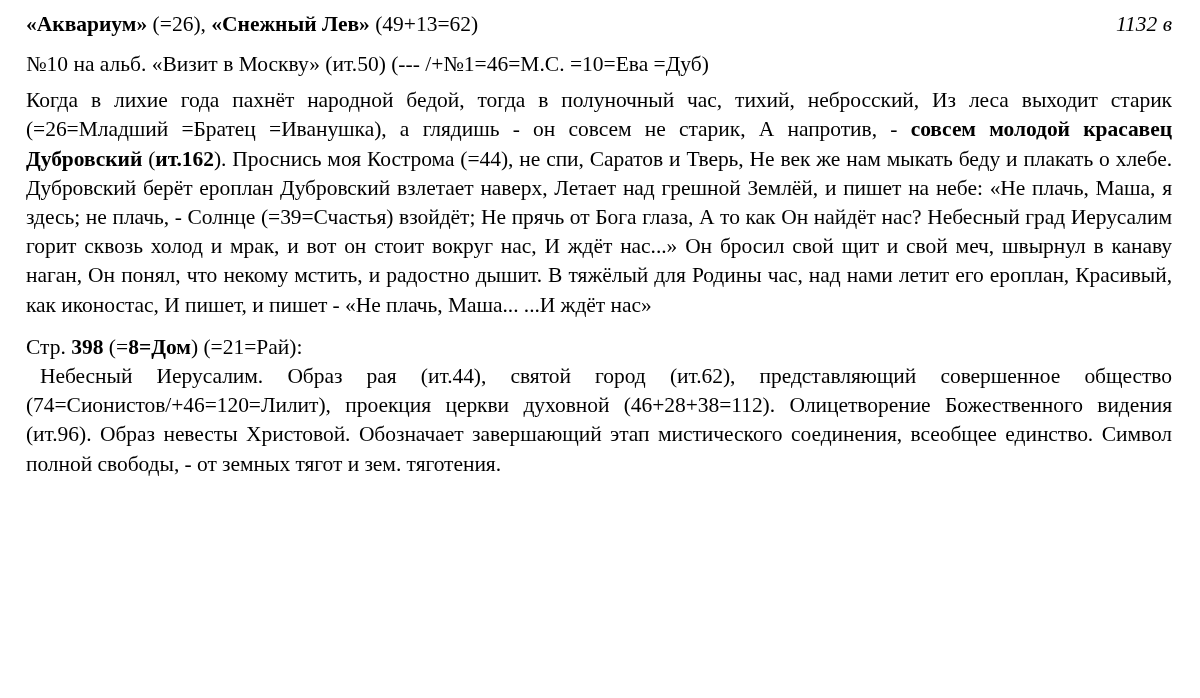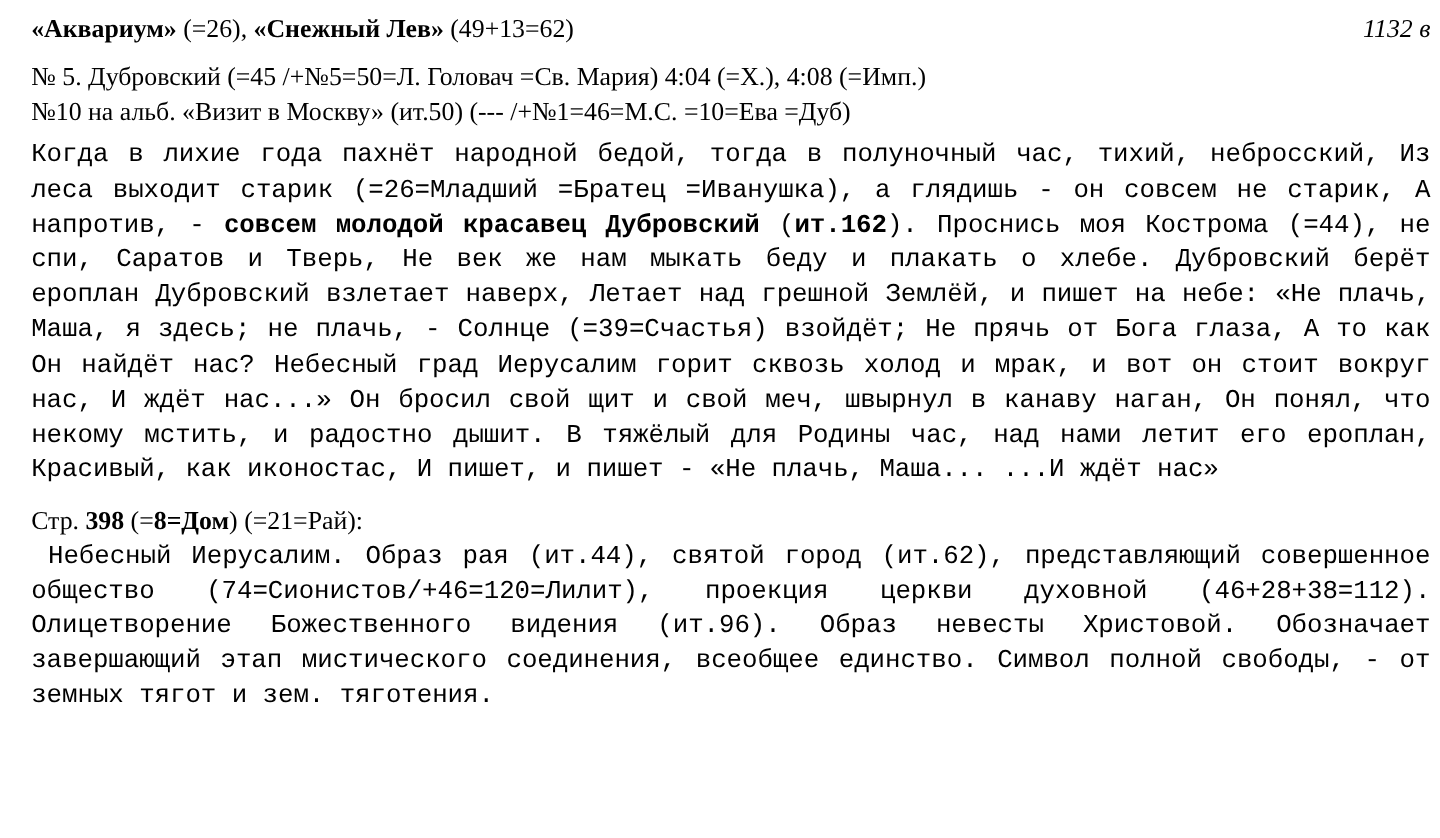--- a/index.html
+++ b/index.html
@@ -12,21 +12,21 @@
     height: 698px;
     font-family: "Liberation Serif", "DejaVu Serif", serif;
     color: #000000;
     overflow: hidden;
   }
   .page {
     position: relative;
     width: 1200px;
     height: 554px;
     box-sizing: border-box;
-    padding: 10px 8px 0 26px;
+    padding: 10px 28px 0 26px;
   }
   .hdr-row {
     display: flex;
     align-items: flex-start;
     justify-content: space-between;
     margin-bottom: 4px;
   }
   .hdr-left {
     font-size: 21.5px;
     line-height: 29px;
@@ -43,35 +43,34 @@
   .gap-md { height: 13px; }
   .para {
     font-size: 21.5px;
     line-height: 29.2px;
     text-align: justify;
     text-justify: inter-word;
     margin: 0;
   }
   .para.nojust { text-align: left; }
   .indent { text-indent: 14px; }
-  .tight { letter-spacing: -0.05px; font-family: Liberation Mono, monospace; }
+  .tight { letter-spacing: -0.05px; }
 </style>
 </head>
 <body>
 
 <div class="page">
 
   <div class="hdr-row">
     <div class="hdr-left"><b>«Аквариум»</b> (=26), <b>«Снежный Лев»</b> (49+13=62)</div>
     <div class="hdr-right">1132 в</div>
   </div>
 
   <div class="gap-sm"></div>
 
-  <div class="para nojust">№ 5. Дубровский (=45 /+№5=50=Л. Головач =Св. Мария)   4:04 (=Х.), 4:08 (=Имп.)</div>
   <div class="para nojust">№10 на альб. «Визит в Москву» (ит.50) (--- /+№1=46=М.С. =10=Ева =Дуб)</div>
 
   <div class="gap-sm"></div>
 
   <div class="para tight">Когда в лихие года пахнёт народной бедой, тогда в полуночный час, тихий, небросский, Из леса выходит старик (=26=Младший =Братец =Иванушка), а глядишь - он совсем не старик, А напротив, - <b>совсем молодой красавец Дубровский</b> (<b>ит.162</b>). Проснись моя Кострома (=44), не спи, Саратов и Тверь, Не век же нам мыкать беду и плакать о хлебе. Дубровский берёт ероплан Дубровский взлетает наверх, Летает над грешной Землёй, и пишет на небе: «Не плачь, Маша, я здесь; не плачь, - Солнце (=39=Счастья) взойдёт; Не прячь от Бога глаза, А то как Он найдёт нас? Небесный град Иерусалим горит сквозь холод и мрак, и вот он стоит вокруг нас, И ждёт нас...» Он бросил свой щит и свой меч, швырнул в канаву наган, Он понял, что некому мстить, и радостно дышит. В тяжёлый для Родины час, над нами летит его ероплан, Красивый, как иконостас, И пишет, и пишет - «Не плачь, Маша... ...И ждёт нас»</div>
 
   <div class="gap-md"></div>
 
   <div class="para nojust">Стр. <b>398</b> (=<b>8=Дом</b>) (=21=Рай):</div>
 

